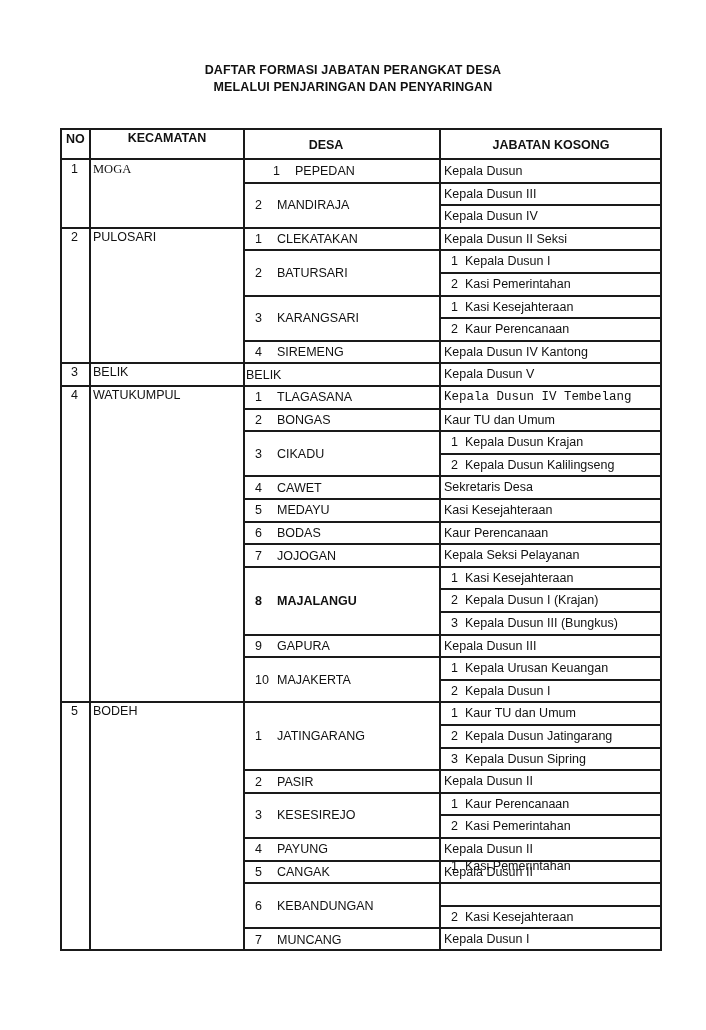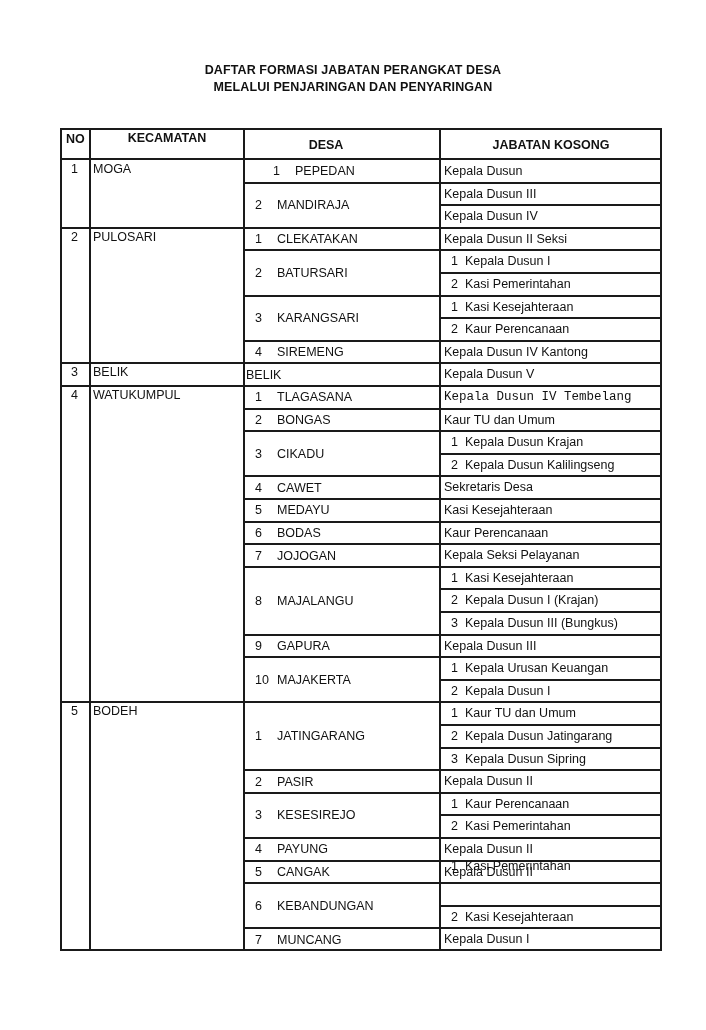--- a/index.html
+++ b/index.html
@@ -31,21 +31,21 @@
   <div class="cell hdr" style="left:6px;top:5px;">NO</div>
   <div class="cell hdr" style="left:30px;top:4px;width:154px;text-align:center;">KECAMATAN</div>
   <div class="cell hdr" style="left:184px;top:11px;width:164px;text-align:center;">DESA</div>
   <div class="cell hdr" style="left:380px;top:11px;width:222px;text-align:center;">JABATAN KOSONG</div>
   <div class="hline" style="left:0;top:30px;width:602px;"></div>
   <div class="vline" style="left:29px;top:0;height:823px;"></div>
   <div class="vline" style="left:183px;top:0;height:823px;"></div>
   <div class="vline" style="left:379px;top:0;height:823px;"></div>
   <div id="body-rows">
       <div class="cell" style="left:0;top:35px;width:29px;text-align:center;">1</div>
-      <div class="cell" style="left:33px;top:35px;">MOGA</div>
+      <div class="cell" style="left:33px;top:35px;font-family:Liberation Serif, serif;">MOGA</div>
       <div class="cell" style="left:203px;top:37.3px;"><span class="num">1</span><span>PEPEDAN</span></div>
       <div class="cell jab" style="left:381px;top:37px;"><span>Kepala Dusun</span></div>
       <div class="hline" style="left:183px;top:53.6px;width:419px;"></div>
       <div class="cell" style="left:185px;top:71.2px;"><span class="num">2</span><span>MANDIRAJA</span></div>
       <div class="cell jab" style="left:381px;top:59.6px;"><span>Kepala Dusun III</span></div>
       <div class="hline" style="left:380px;top:76.2px;width:222px;"></div>
       <div class="cell jab" style="left:381px;top:82.2px;"><span>Kepala Dusun IV</span></div>
       <div class="hline" style="left:0;top:98.80000000000001px;width:602px;"></div>
       <div class="cell" style="left:0;top:102.80000000000001px;width:29px;text-align:center;">2</div>
       <div class="cell" style="left:33px;top:102.80000000000001px;">PULOSARI</div>
@@ -88,21 +88,21 @@
       <div class="hline" style="left:183px;top:370.00000000000006px;width:419px;"></div>
       <div class="cell" style="left:185px;top:376.30000000000007px;"><span class="num">5</span><span>MEDAYU</span></div>
       <div class="cell jab" style="left:381px;top:376.00000000000006px;"><span>Kasi Kesejahteraan</span></div>
       <div class="hline" style="left:183px;top:392.6000000000001px;width:419px;"></div>
       <div class="cell" style="left:185px;top:398.9000000000001px;"><span class="num">6</span><span>BODAS</span></div>
       <div class="cell jab" style="left:381px;top:398.6000000000001px;"><span>Kaur Perencanaan</span></div>
       <div class="hline" style="left:183px;top:415.2000000000001px;width:419px;"></div>
       <div class="cell" style="left:185px;top:421.5000000000001px;"><span class="num">7</span><span>JOJOGAN</span></div>
       <div class="cell jab" style="left:381px;top:421.2000000000001px;"><span>Kepala Seksi Pelayanan</span></div>
       <div class="hline" style="left:183px;top:437.8000000000001px;width:419px;"></div>
-      <div class="cell" style="left:185px;top:466.70000000000016px;"><span class="num">8</span><span>MAJALANGU</span></div>
+      <div class="cell" style="left:185px;top:466.70000000000016px;font-weight:bold;"><span class="num">8</span><span>MAJALANGU</span></div>
       <div class="cell jab" style="left:381px;top:443.8000000000001px;"><span class="jnum">1</span><span>Kasi Kesejahteraan</span></div>
       <div class="hline" style="left:380px;top:460.40000000000015px;width:222px;"></div>
       <div class="cell jab" style="left:381px;top:466.40000000000015px;"><span class="jnum">2</span><span>Kepala Dusun I (Krajan)</span></div>
       <div class="hline" style="left:380px;top:483.00000000000017px;width:222px;"></div>
       <div class="cell jab" style="left:381px;top:489.0000000000001px;"><span class="jnum">3</span><span>Kepala Dusun III (Bungkus)</span></div>
       <div class="hline" style="left:183px;top:505.60000000000014px;width:419px;"></div>
       <div class="cell" style="left:185px;top:511.9000000000001px;"><span class="num">9</span><span>GAPURA</span></div>
       <div class="cell jab" style="left:381px;top:511.60000000000014px;"><span>Kepala Dusun III</span></div>
       <div class="hline" style="left:183px;top:528.2000000000002px;width:419px;"></div>
       <div class="cell" style="left:185px;top:545.8000000000002px;"><span class="num">10</span><span>MAJAKERTA</span></div>

